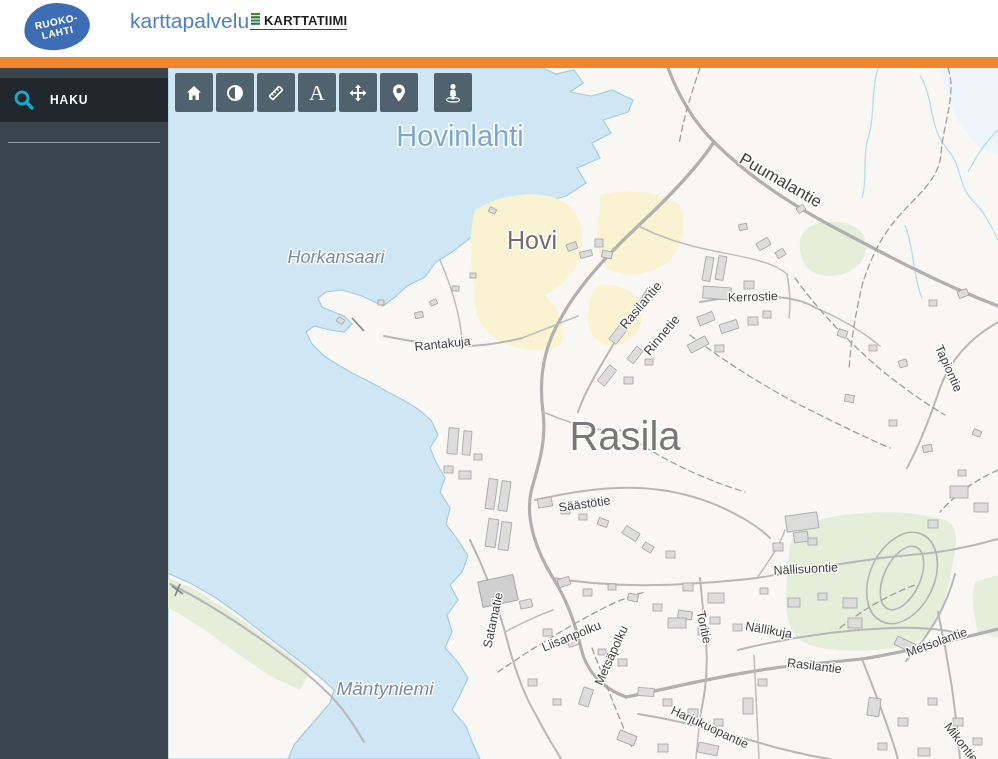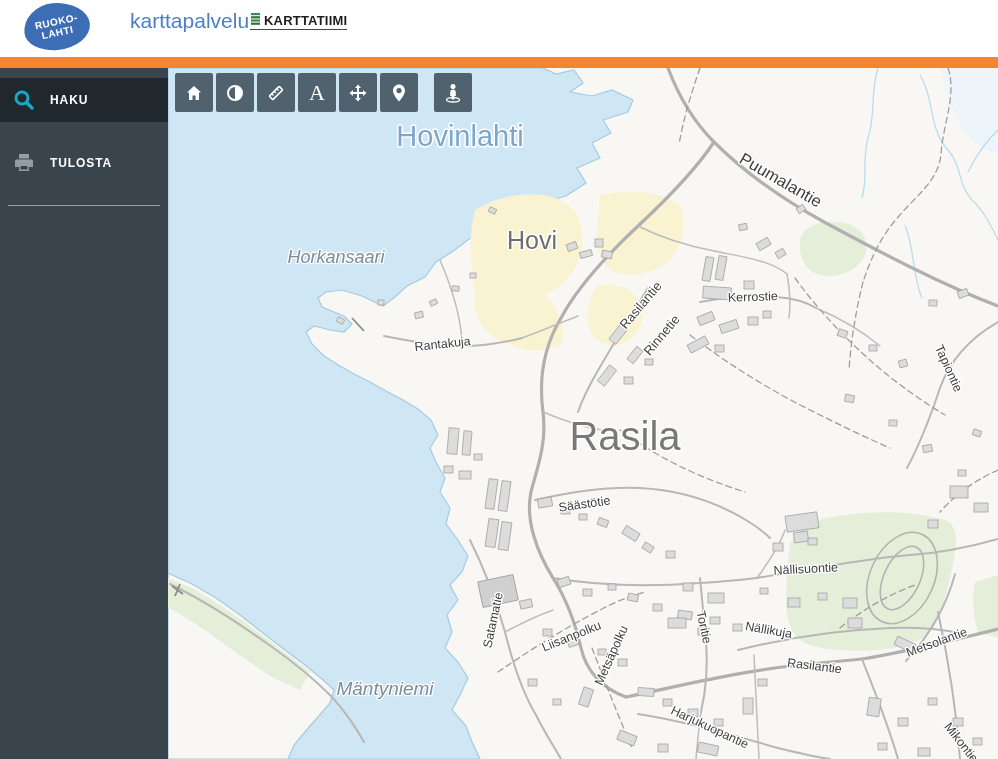--- a/index.html
+++ b/index.html
@@ -82,28 +82,20 @@
 <div class="orange-bar"></div>
 
 <div class="content">
   <nav class="sidebar">
     <div class="nav-item active">
       <svg class="nav-icon" viewBox="0 0 24 24">
         <circle cx="10" cy="10" r="6" fill="none" stroke="#18a9c9" stroke-width="3"></circle>
         <line x1="14.6" y1="14.6" x2="20" y2="20" stroke="#18a9c9" stroke-width="3.5" stroke-linecap="round"></line>
       </svg>
       <span class="nav-label">HAKU</span>
-    </div>
-    <div class="nav-item">
-      <svg class="nav-icon" viewBox="0 0 24 24">
-        <rect x="7" y="3" width="10" height="4.5" fill="#959da4"></rect>
-        <path d="M4.5 8.5 h15 a1.5 1.5 0 0 1 1.5 1.5 v6 h-4 v4 H7 v-4 H3 v-6 a1.5 1.5 0 0 1 1.5 -1.5 Z" fill="#959da4"></path>
-        <rect x="8.5" y="15" width="7" height="3.4" fill="#3a444d"></rect>
-      </svg>
-      <span class="nav-label">TULOSTA</span>
     </div>
     <hr class="sidebar-divider">
   </nav>
 
   <main class="map-area">
     <svg class="map-svg" viewBox="168 68 830 691" preserveAspectRatio="none">
 
       <rect x="168" y="68" width="830" height="691" fill="#f8f7f4"></rect>
 
       <path d="M 940 68 L 998 68 L 998 155 C 978 148 962 132 954 112 C 948 97 943 82 940 68 Z" fill="#edf5fb"></path>

